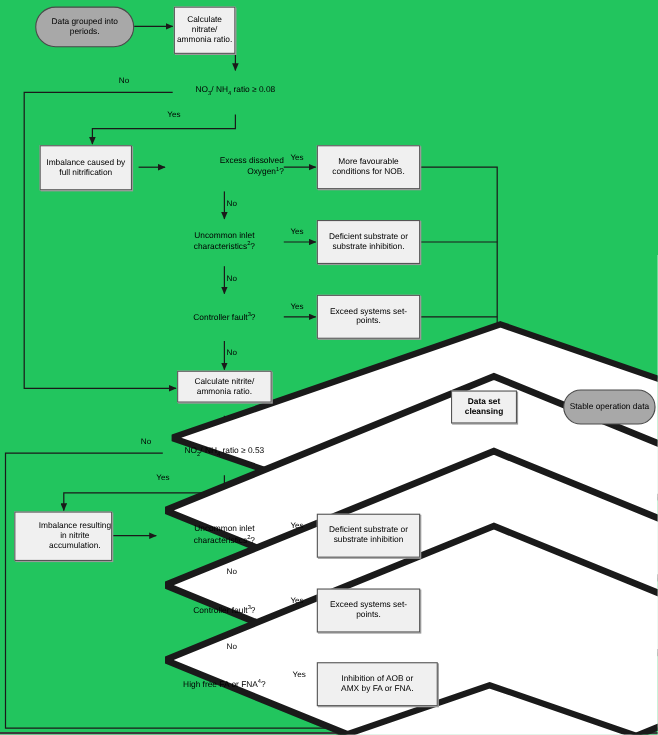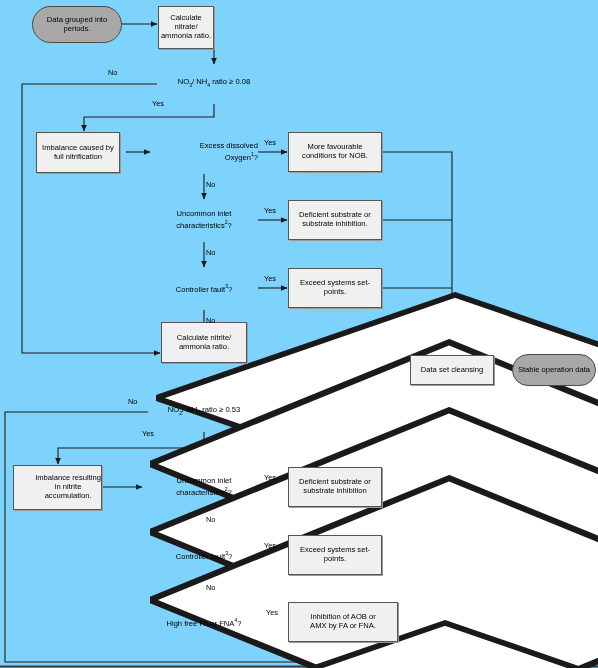--- a/index.html
+++ b/index.html
@@ -1,17 +1,17 @@
 <!DOCTYPE html>
 <html><head>
 <meta charset="utf-8">
 <style>
   html,body{margin:0;padding:0;background:#ffffff;}
   body{font-family:"Liberation Sans","DejaVu Sans",sans-serif;}
-  #canvas{position:relative;width:598px;height:668px;background:#7dd3fc;overflow:hidden;}
+  #canvas{position:relative;width:598px;height:668px;background:#22c55e;overflow:hidden;}
   #canvas svg{position:absolute;left:0;top:0;width:598px;height:668px;}
   .node{position:absolute;box-sizing:border-box;display:flex;align-items:center;
         justify-content:center;text-align:center;line-height:1.18;
         font-size:7.6px;color:#000;}
   .proc{background:#f0f0f0;border:1px solid #555;box-shadow:1px 1px 0 0 #9a9a9a;}
   .term{background:#a8a8a8;border:1px solid #4a4a4a;border-radius:20px;}
   .diamond{background:transparent;border:none;}
   .lbl{position:absolute;font-size:7.4px;color:#000;white-space:nowrap;}
   .dtext{position:absolute;text-align:center;font-size:7.6px;color:#000;
          line-height:1.18;white-space:nowrap;}
@@ -153,21 +153,21 @@
     Controller fault<sup>3</sup>?
   </div>
 
   <div class="node proc" style="left:288px;top:268px;width:94px;height:40px;">
     <div>
       <div>Exceed systems set-</div>
       <div>points.</div>
     </div>
   </div>
 
-  <div class="node proc" style="left:161px;top:322px;width:86px;height:41px;">
+  <div class="node proc" style="left:161px;top:337px;width:86px;height:29px;">
     <div>
       <div>Calculate nitrite/</div>
       <div>ammonia ratio.</div>
     </div>
   </div>
 
   <div class="node diamond" style="left:146px;top:392px;width:116px;height:40px;">
     <svg width="116" height="40" viewBox="0 0 116 40">
       <polygon points="58,0 116,20 58,40 0,20" fill="#ffffff" stroke="#1a1a1a" stroke-width="1.1"></polygon>
     </svg>
@@ -225,21 +225,21 @@
     High free FA or FNA<sup>4</sup>?
   </div>
 
   <div class="node proc" style="left:288px;top:602px;width:110px;height:40px;">
     <div>
       <div>Inhibition of AOB or</div>
       <div>AMX by FA or FNA.</div>
     </div>
   </div>
 
-  <div class="node proc" style="left:410px;top:355px;width:84px;height:30px;">
+  <div class="node proc" style="left:410px;top:355px;width:60px;height:30px;font-weight:bold;">
     <span>Data set cleansing</span>
   </div>
 
   <div class="node term" style="left:512px;top:354px;width:84px;height:32px;">
     <span>Stable operation data</span>
   </div>
 
   <div class="lbl" style="left:108px;top:68px;">No</div>
   <div class="lbl" style="left:152px;top:99px;">Yes</div>
 

